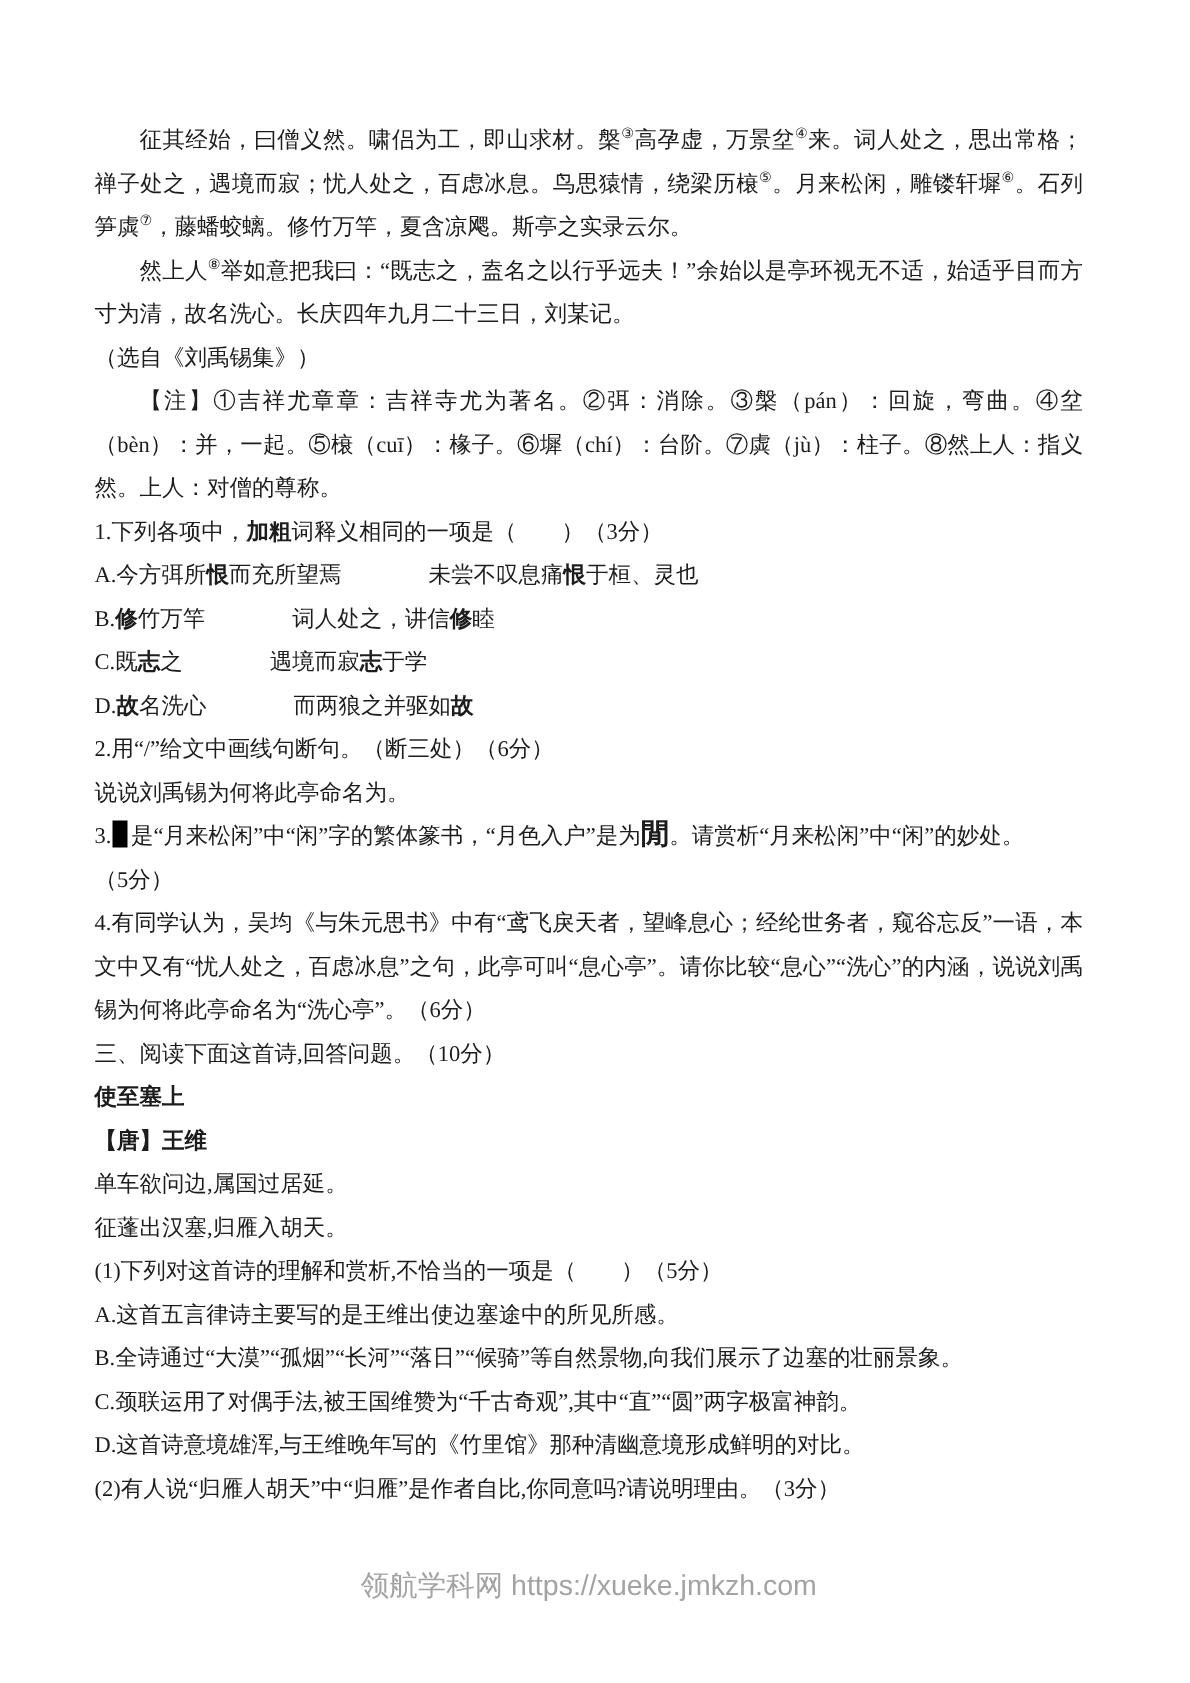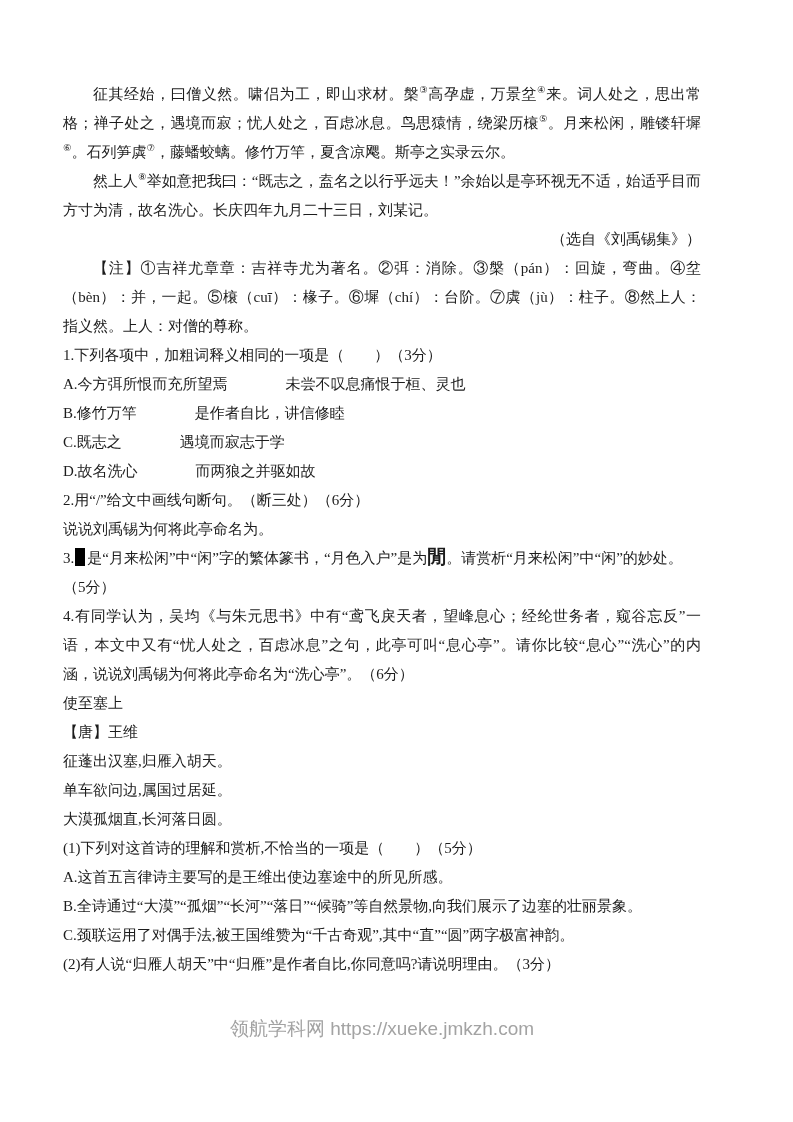--- a/index.html
+++ b/index.html
@@ -11,32 +11,32 @@
     width: 793px;
     height: 1122px;
     font-family: "Liberation Serif", "DejaVu Serif", serif;
     color: #1c1c1c;
     overflow: hidden;
   }
   .page {
     box-sizing: border-box;
     width: 793px;
     height: 1070px;
-    padding: 80px 92px 0 63px;
+    padding: 80px 71px 0 63px;
   }
   p.block {
     margin: 0;
     line-height: 29px;
     font-size: 15px;
     text-align: justify;
   }
   p.indent { text-indent: 2em; }
-  p.right  { text-align: right; }
+  p.right  { }
   p.center { text-align: left; }
-  .seg-b   { font-weight: 400; }
+  .seg-b   { font-weight: 700; }
   .seg-sup { vertical-align: super; font-size: 9.5px; line-height: 0; }
   .seg-gap { display: inline-block; width: 58px; }
   .seg-box {
     display: inline-block;
     width: 10px;
     height: 18px;
     background: #000;
     vertical-align: -3px;
     margin: 0 2px 0 1px;
   }
@@ -58,32 +58,33 @@
 </head>
 <body>
 
 <div class="page">
   <p class="block indent"><span class="seg-t">征其经始，曰僧义然。啸侣为工，即山求材。槃</span><span class="seg-sup">③</span><span class="seg-t">高孕虚，万景坌</span><span class="seg-sup">④</span><span class="seg-t">来。词人处之，思出常格；禅子处之，遇境而寂；忧人处之，百虑冰息。鸟思猿情，绕梁历榱</span><span class="seg-sup">⑤</span><span class="seg-t">。月来松闲，雕镂轩墀</span><span class="seg-sup">⑥</span><span class="seg-t">。石列笋虡</span><span class="seg-sup">⑦</span><span class="seg-t">，藤蟠蛟螭。修竹万竿，夏含凉飔。斯亭之实录云尔。</span></p>
   <p class="block indent"><span class="seg-t">然上人</span><span class="seg-sup">⑧</span><span class="seg-t">举如意把我曰：“既志之，盍名之以行乎远夫！”余始以是亭环视无不适，始适乎目而方寸为清，故名洗心。长庆四年九月二十三日，刘某记。</span></p>
   <p class="block right"><span class="seg-t">（选自《刘禹锡集》）</span></p>
   <p class="block indent"><span class="seg-t">【注】①吉祥尤章章：吉祥寺尤为著名。②弭：消除。③槃（pán）：回旋，弯曲。④坌（bèn）：并，一起。⑤榱（cuī）：椽子。⑥墀（chí）：台阶。⑦虡（jù）：柱子。⑧然上人：指义然。上人：对僧的尊称。</span></p>
   <p class="block"><span class="seg-t">1.下列各项中，</span><span class="seg-b">加粗</span><span class="seg-t">词释义相同的一项是（　　）（3分）</span></p>
   <p class="block"><span class="seg-t">A.今方弭所</span><span class="seg-b">恨</span><span class="seg-t">而充所望焉</span><span class="seg-gap"></span><span class="seg-t">未尝不叹息痛</span><span class="seg-b">恨</span><span class="seg-t">于桓、灵也</span></p>
-  <p class="block"><span class="seg-t">B.</span><span class="seg-b">修</span><span class="seg-t">竹万竿</span><span class="seg-gap"></span><span class="seg-t">是作者自比，讲信</span><span class="seg-b">修</span><span class="seg-t">睦</span></p>
+  <p class="block"><span class="seg-t">B.</span><span class="seg-b">修</span><span class="seg-t">竹万竿</span><span class="seg-gap"></span><span class="seg-t">词人处之，讲信</span><span class="seg-b">修</span><span class="seg-t">睦</span></p>
   <p class="block"><span class="seg-t">C.既</span><span class="seg-b">志</span><span class="seg-t">之</span><span class="seg-gap"></span><span class="seg-t">遇境而寂</span><span class="seg-b">志</span><span class="seg-t">于学</span></p>
   <p class="block"><span class="seg-t">D.</span><span class="seg-b">故</span><span class="seg-t">名洗心</span><span class="seg-gap"></span><span class="seg-t">而两狼之并驱如</span><span class="seg-b">故</span></p>
   <p class="block"><span class="seg-t">2.用“/”给文中画线句断句。（断三处）（6分）</span></p>
   <p class="block"><span class="seg-t">说说刘禹锡为何将此亭命名为。</span></p>
   <p class="block"><span class="seg-t">3.</span><span class="seg-box"></span><span class="seg-t">是“月来松闲”中“闲”字的繁体篆书，“月色入户”是为</span><span class="seg-seal">閒</span><span class="seg-t">。请赏析“月来松闲”中“闲”的妙处。</span></p>
   <p class="block"><span class="seg-t">（5分）</span></p>
   <p class="block"><span class="seg-t">4.有同学认为，吴均《与朱元思书》中有“鸢飞戾天者，望峰息心；经纶世务者，窥谷忘反”一语，本文中又有“忧人处之，百虑冰息”之句，此亭可叫“息心亭”。请你比较“息心”“洗心”的内涵，说说刘禹锡为何将此亭命名为“洗心亭”。（6分）</span></p>
+  <p class="block"><span class="seg-t">三、阅读下面这首诗,回答问题。（10分）</span></p>
   <p class="block center"><span class="seg-b">使至塞上</span></p>
   <p class="block center"><span class="seg-b">【唐】王维</span></p>
+  <p class="block center"><span class="seg-t">单车欲问边,属国过居延。</span></p>
   <p class="block center"><span class="seg-t">征蓬出汉塞,归雁入胡天。</span></p>
-  <p class="block center"><span class="seg-t">单车欲问边,属国过居延。</span></p>
-  <p class="block center"><span class="seg-t">大漠孤烟直,长河落日圆。</span></p>
   <p class="block"><span class="seg-t">(1)下列对这首诗的理解和赏析,不恰当的一项是（　　）（5分）</span></p>
   <p class="block"><span class="seg-t">A.这首五言律诗主要写的是王维出使边塞途中的所见所感。</span></p>
   <p class="block"><span class="seg-t">B.全诗通过“大漠”“孤烟”“长河”“落日”“候骑”等自然景物,向我们展示了边塞的壮丽景象。</span></p>
   <p class="block"><span class="seg-t">C.颈联运用了对偶手法,被王国维赞为“千古奇观”,其中“直”“圆”两字极富神韵。</span></p>
+  <p class="block"><span class="seg-t">D.这首诗意境雄浑,与王维晚年写的《竹里馆》那种清幽意境形成鲜明的对比。</span></p>
   <p class="block"><span class="seg-t">(2)有人说“归雁人胡天”中“归雁”是作者自比,你同意吗?请说明理由。（3分）</span></p>
   <div class="watermark">领航学科网 https://xueke.jmkzh.com</div>
 </div>
 
 </body></html>

